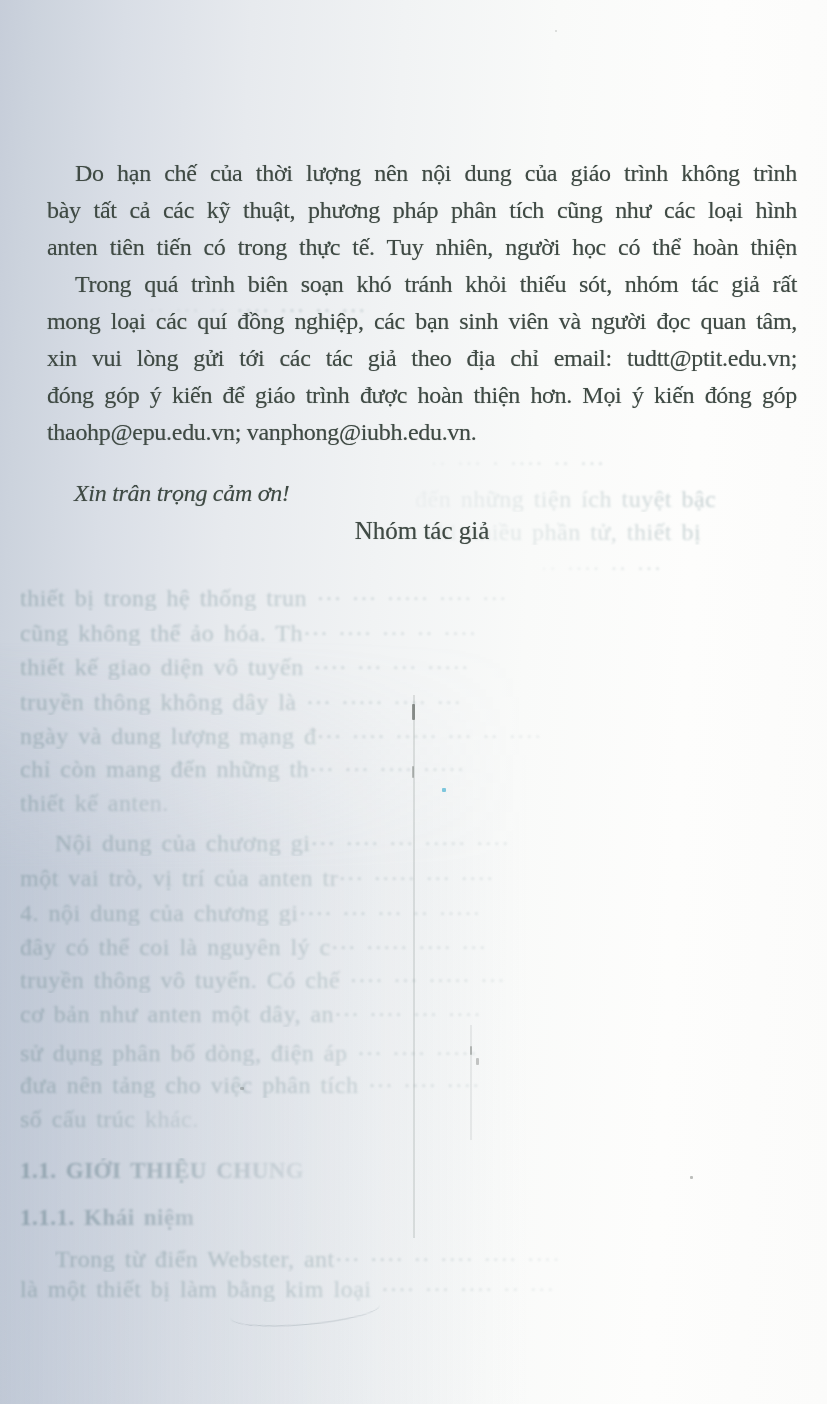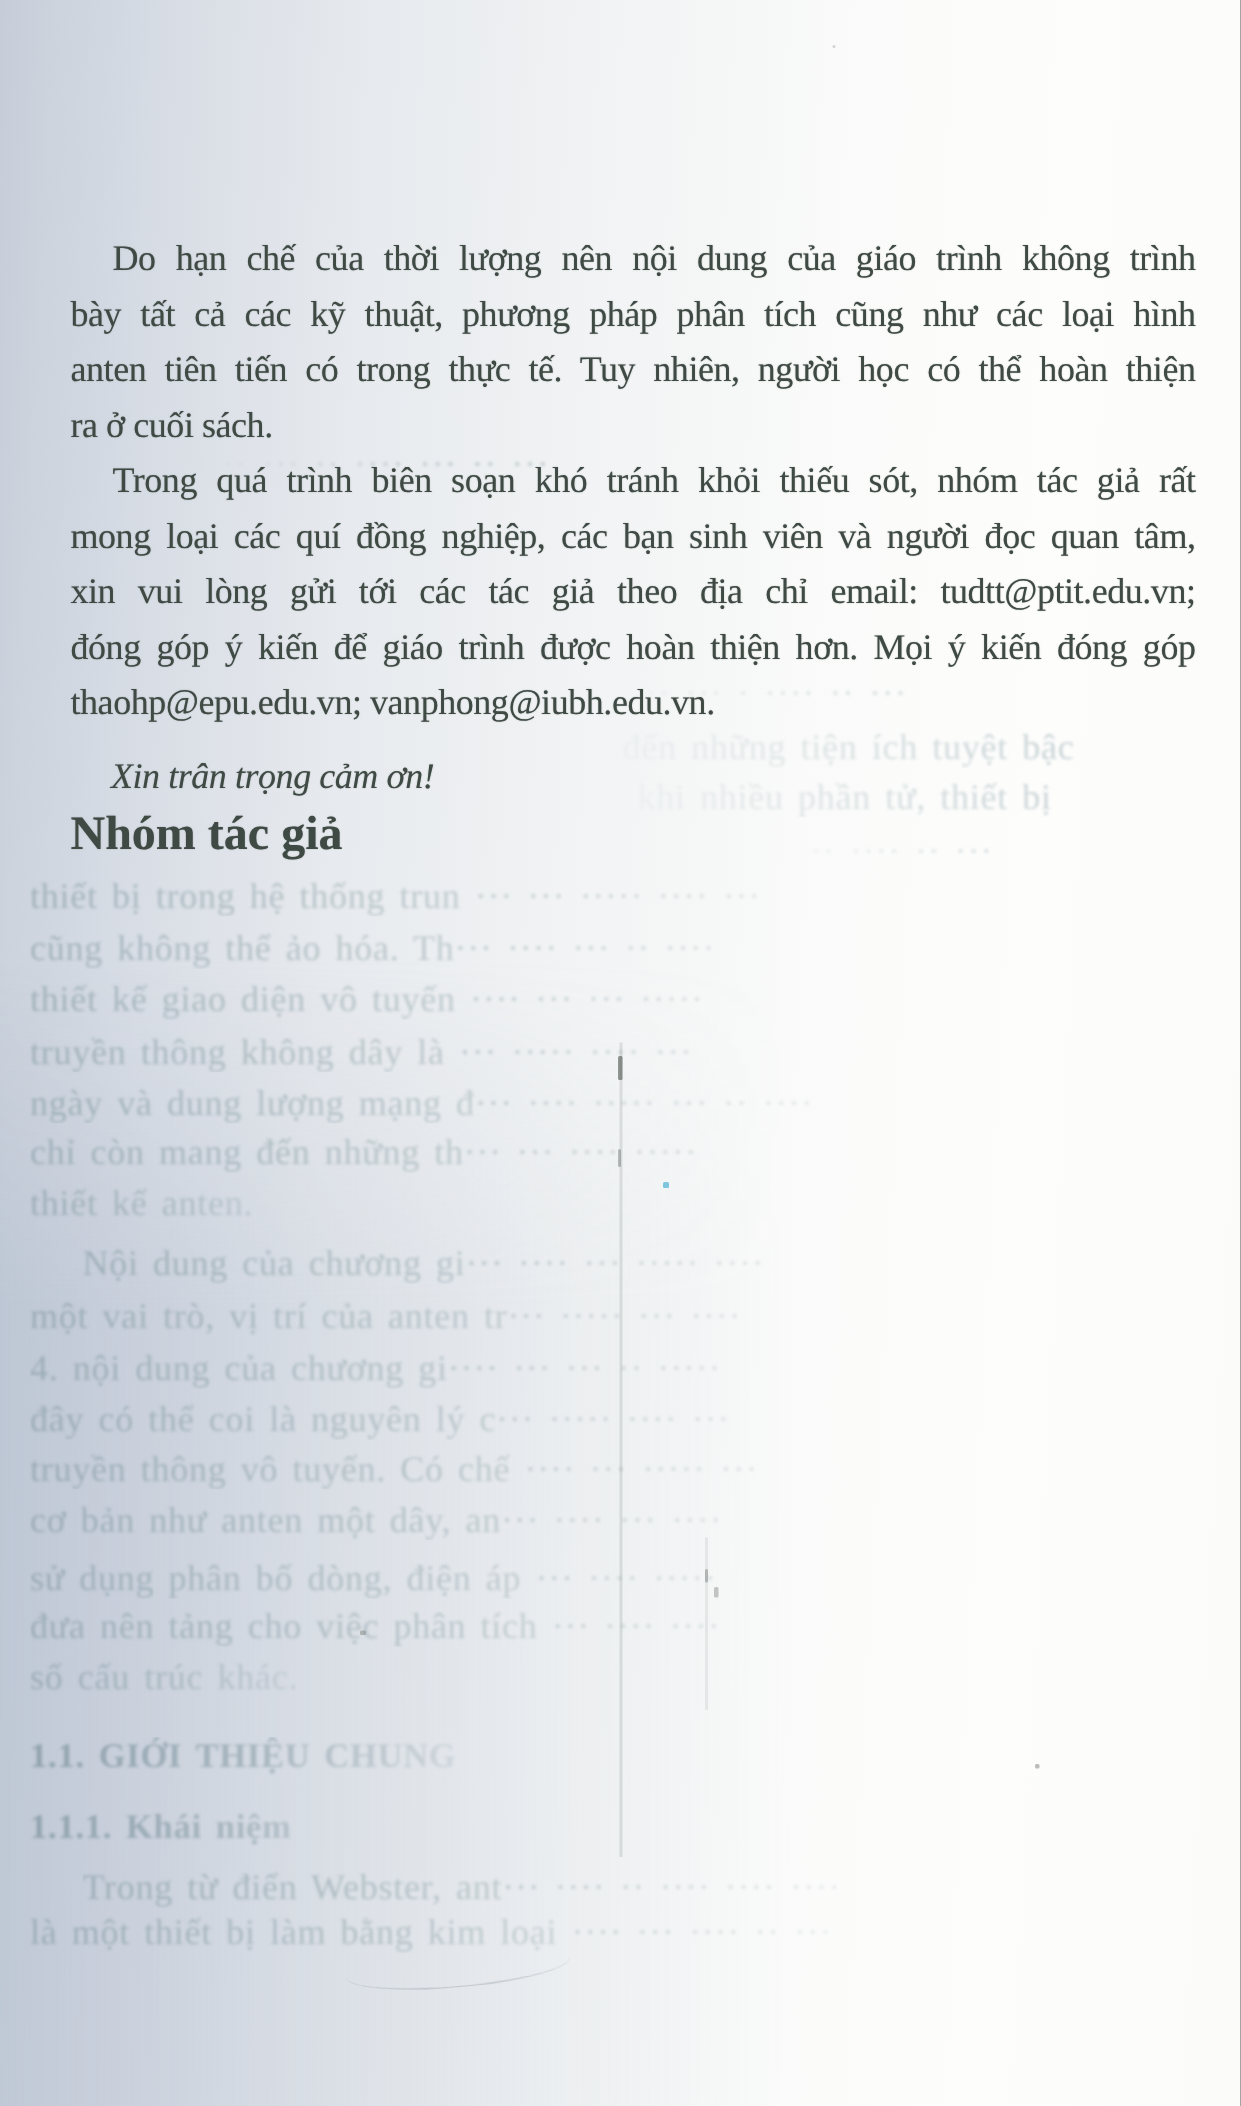--- a/index.html
+++ b/index.html
@@ -28,22 +28,22 @@
   .content{
     position:absolute;z-index:3;
     left:47px;top:155px;width:750px;
     color:#3f4a44;
     font-size:24px;line-height:37px;letter-spacing:-0.3px;
     text-shadow:0 0 0.8px rgba(63,74,68,0.5);
   }
   .line{text-align:justify;text-align-last:justify;}
   .line.indent{padding-left:28px;}
   .line.short{text-align-last:left;}
-  .closing{font-style:italic;padding-left:27px;margin-top:12px;}
-  .author{font-weight:bold;text-align:left;font-size:32px;letter-spacing:0;}
+  .closing{font-style:italic;padding-left:27px;margin-top:24px;}
+  .author{font-weight:normal;text-align:center;font-size:25px;letter-spacing:0;}
   
   .ghost{
     position:absolute;
     font-size:24px;line-height:26px;
     color:rgba(116,142,148,0.48);
     filter:blur(1.1px);
     white-space:nowrap;overflow:hidden;
     letter-spacing:0.5px;word-spacing:3px;
   }
   .ghost.gbold{font-weight:bold;font-size:23px;color:rgba(108,134,144,0.58);}
@@ -105,21 +105,20 @@
       <div class="speck" style="left: 690px; top: 1176px; width: 3px; height: 3px; background: rgba(90, 95, 90, 0.4);"></div>
       <div class="speck" style="left: 240px; top: 1087px; width: 4px; height: 3px; background: rgba(90, 95, 90, 0.35);"></div>
       <div class="speck" style="left: 555px; top: 30px; width: 2px; height: 2px; background: rgba(120, 125, 120, 0.3);"></div>
       <div class="arc" style="left: 230px; top: 1298px; width: 150px; height: 26px;"></div>
     </div>
   <div class="content">
     <div class="para">
         <div class="line indent">Do hạn chế của thời lượng nên nội dung của giáo trình không trình</div>
         <div class="line">bày tất cả các kỹ thuật, phương pháp phân tích cũng như các loại hình</div>
         <div class="line">anten tiên tiến có trong thực tế. Tuy nhiên, người học có thể hoàn thiện</div>
-        <div class="line short">ra ở cuối sách.</div>
       </div>
     <div class="para">
         <div class="line indent">Trong quá trình biên soạn khó tránh khỏi thiếu sót, nhóm tác giả rất</div>
         <div class="line">mong loại các quí đồng nghiệp, các bạn sinh viên và người đọc quan tâm,</div>
         <div class="line">xin vui lòng gửi tới các tác giả theo địa chỉ email: tudtt@ptit.edu.vn;</div>
         <div class="line">đóng góp ý kiến để giáo trình được hoàn thiện hơn. Mọi ý kiến đóng góp</div>
         <div class="line short">thaohp@epu.edu.vn; vanphong@iubh.edu.vn.</div>
       </div>
     <div class="closing">Xin trân trọng cảm ơn!</div>
     <div class="author">Nhóm tác giả</div>

